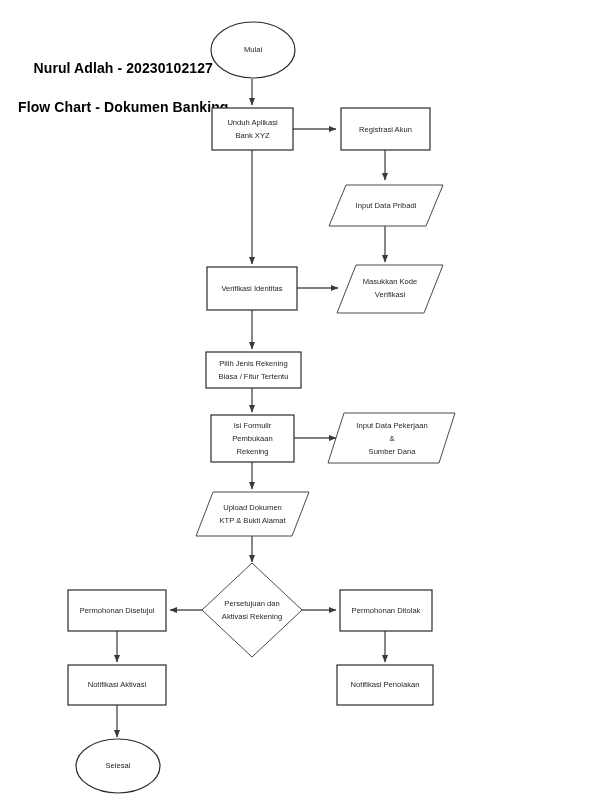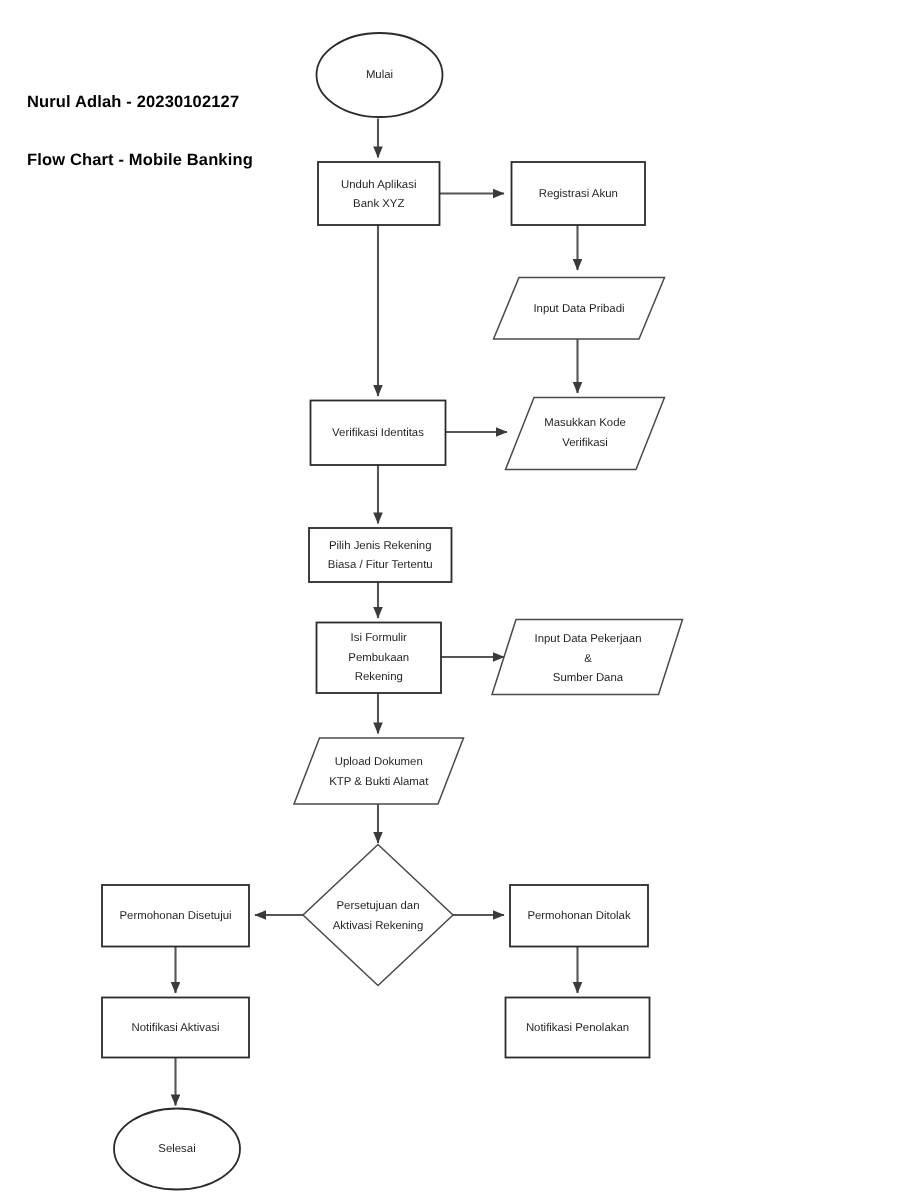--- a/index.html
+++ b/index.html
@@ -51,37 +51,38 @@
     font-size: 7.6px;
     fill: #1f1f1f;
     text-anchor: middle;
     dominant-baseline: middle;
   }
   .header-title {
     position: absolute;
     left: 18px;
     top: 36px;
     font-family: "Liberation Sans", sans-serif;
-    font-size: 11px;
+    font-size: 14px;
     font-weight: bold;
     color: #000000;
     line-height: 13px;
     letter-spacing: 0.1px;
     white-space: pre;
+    text-align: center;
   }
   .header-line { display: block; }
 </style>
 </head>
 <body>
 
 <div id="canvas-wrap">
 
   <div class="header-title">
     <span class="header-line">Nurul Adlah - 20230102127</span>
-    <span class="header-line">Flow Chart - Mobile Banking</span>
+    <span class="header-line">Flow Chart - Dokumen Banking</span>
   </div>
 
   <svg id="flow" viewBox="0 0 610 800">
     <defs>
       <marker id="arrow" markerWidth="9" markerHeight="9" refX="7.4" refY="3.2" orient="auto" markerUnits="userSpaceOnUse">
         <path d="M0,0 L7.8,3.2 L0,6.4 z" fill="#3a3a3a"></path>
       </marker>
     </defs>
 
     <g>

